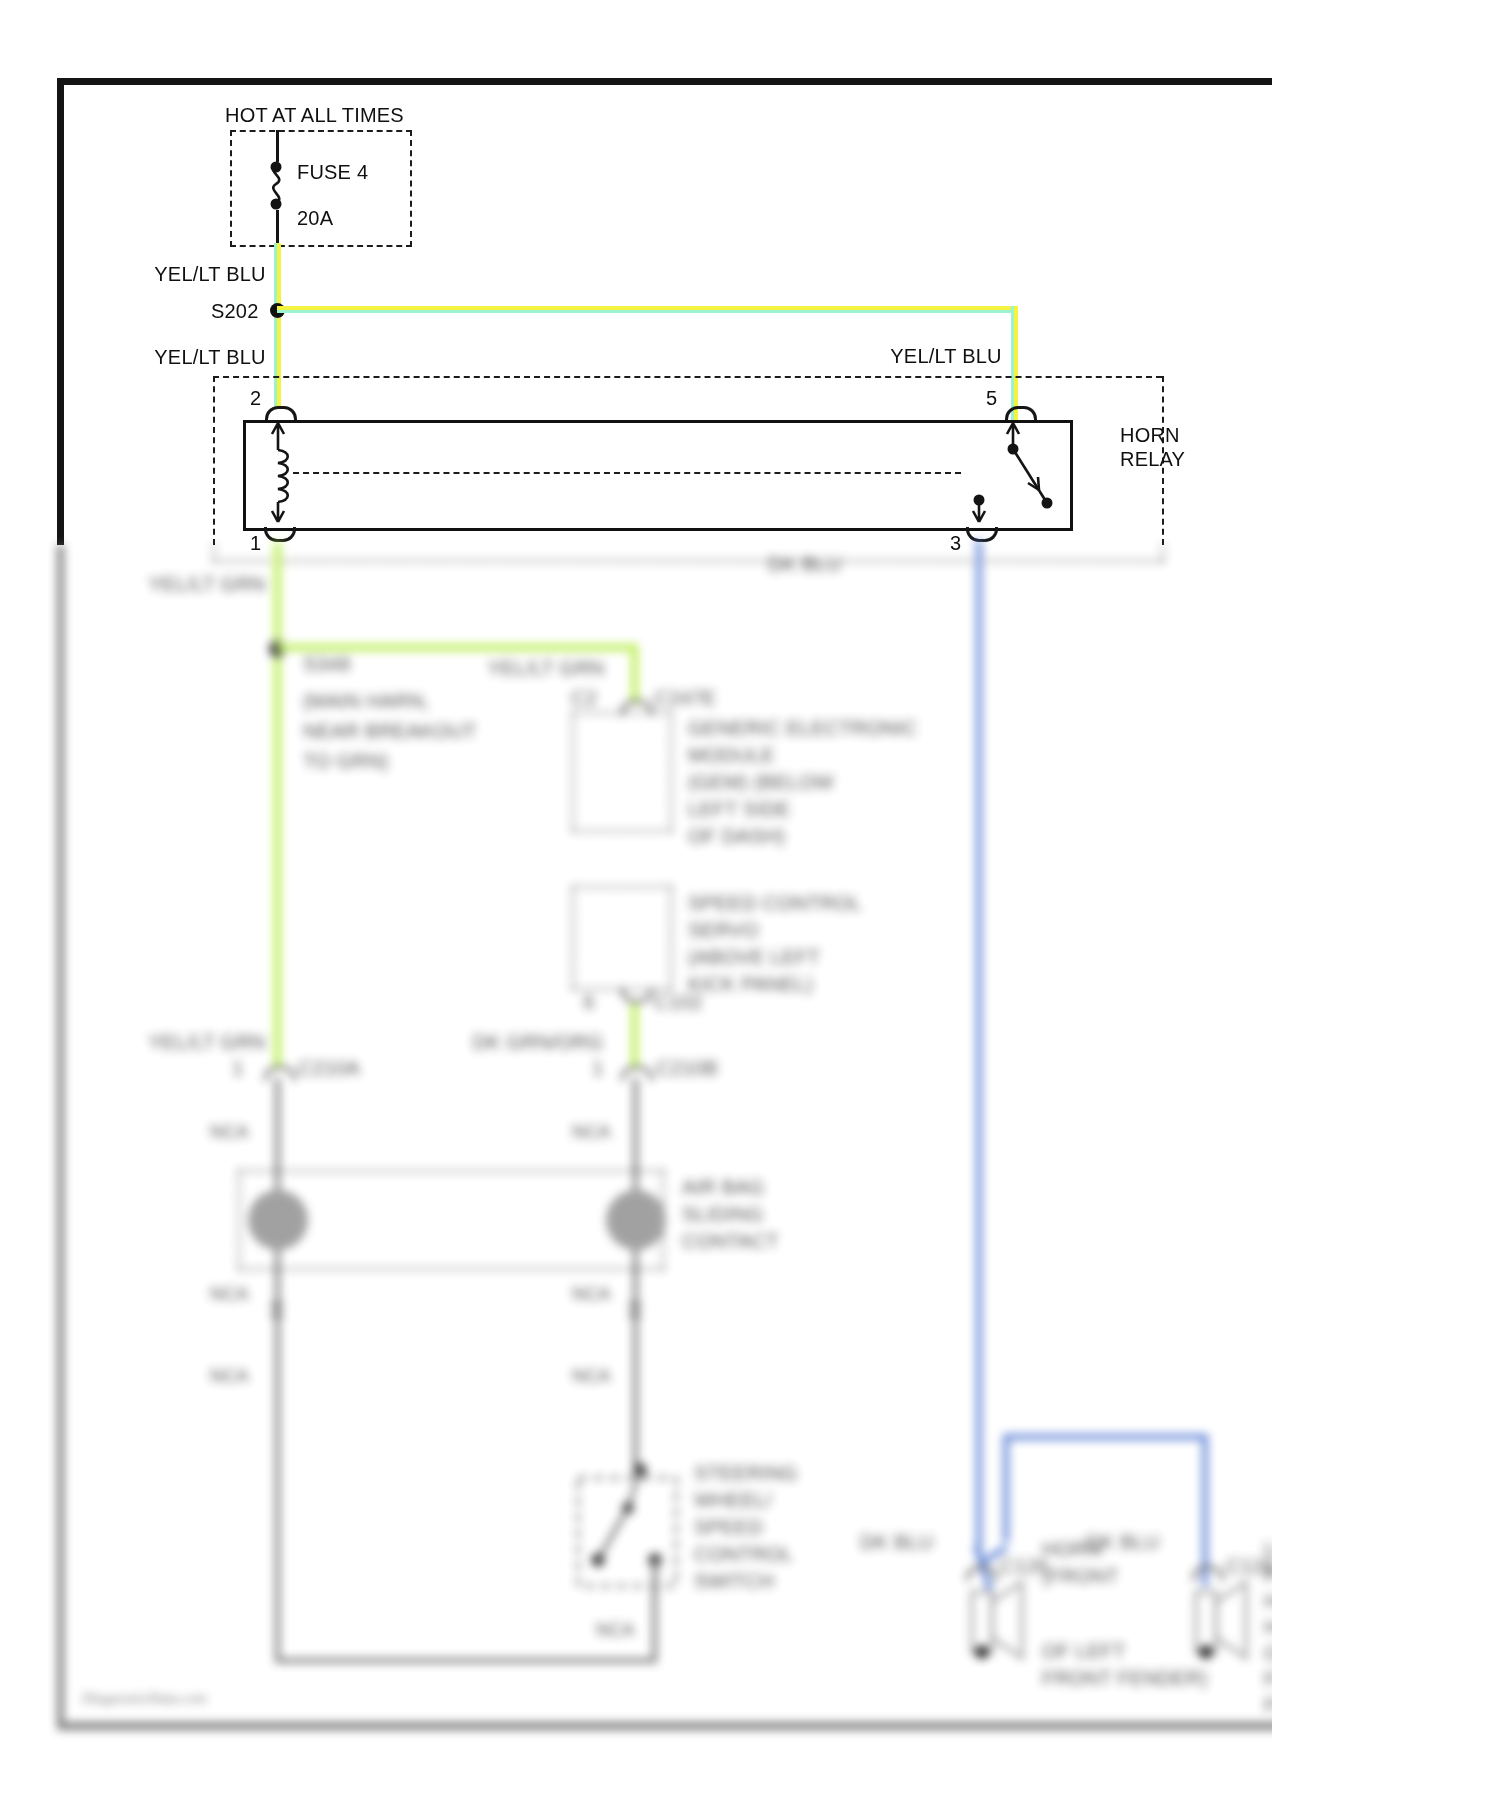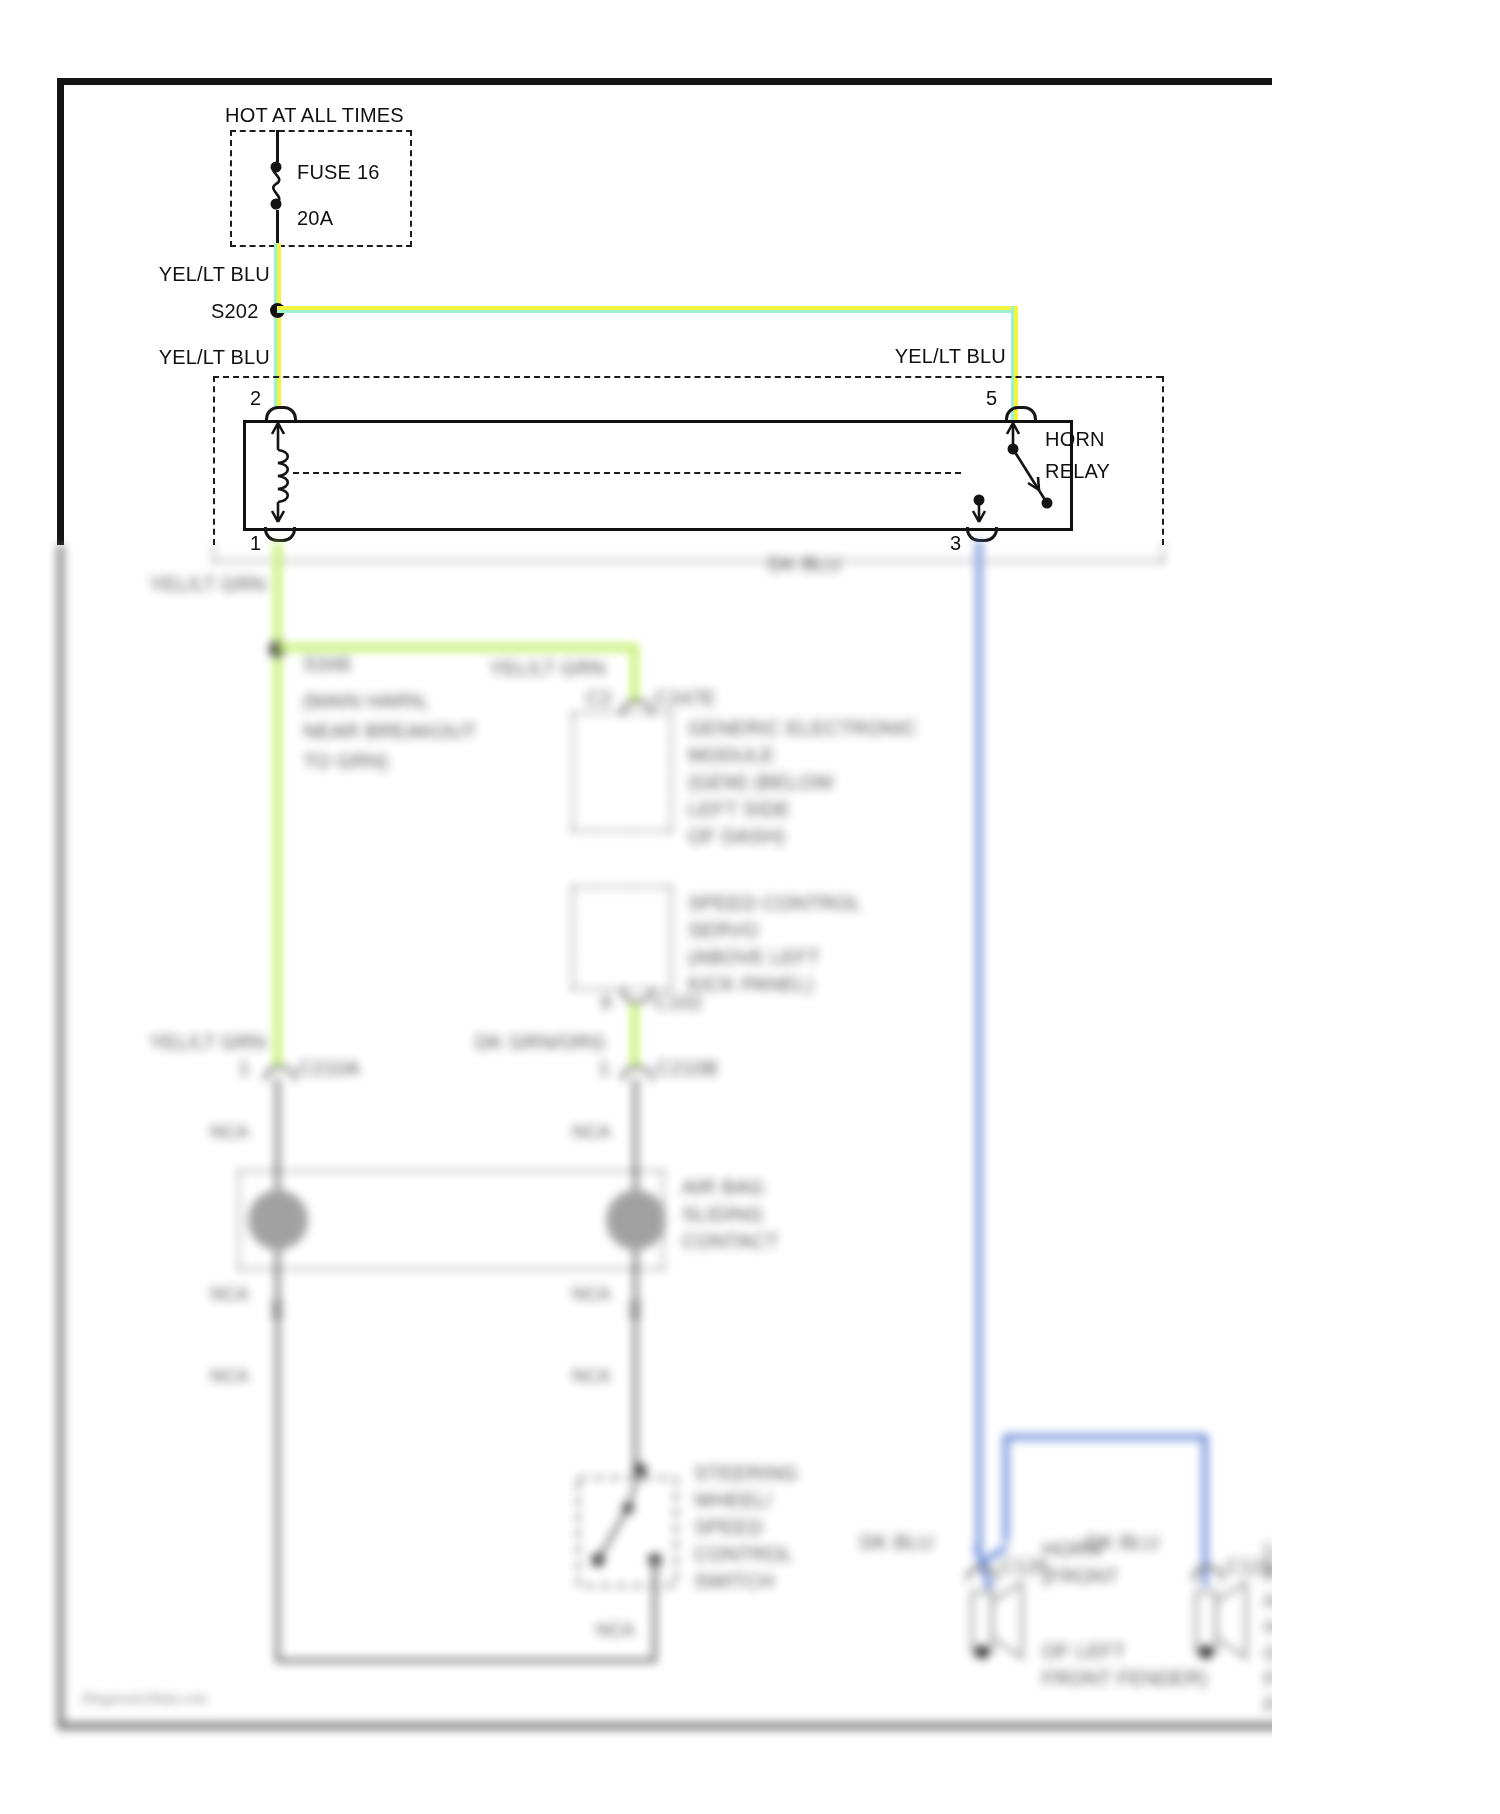--- a/index.html
+++ b/index.html
@@ -1,21 +1,21 @@
 <!DOCTYPE html>
 <html><head>
 <meta charset="utf-8">
 <style>
   html,body{margin:0;padding:0;background:#fff}
   #canvas{position:relative;width:1272px;height:1814px;background:#ffffff;overflow:hidden;
           font-family:"Liberation Sans",sans-serif}
   .z{position:absolute}
   .t{position:absolute;font-family:"Liberation Sans",sans-serif;font-size:20px;line-height:24px;
      color:#101010;white-space:pre-line;letter-spacing:.2px}
-  .tr{text-align:right}
+  .tr{text-align:center}
   .b{background:#141414}
   .dashbox{position:absolute;border:2.5px dashed #1c1c1c;background:transparent}
   .dt{position:absolute;border-top:2.5px dashed #1c1c1c}
   .dl{position:absolute;border-left:2.5px dashed #1c1c1c}
   .dot{position:absolute;border-radius:50%;background:#101010}
   .clamp{position:absolute;width:26px;height:12px;border:3px solid #161616;border-bottom:none;
          border-radius:13px 13px 0 0}
   .cup{position:absolute;width:26px;height:12px;border:3px solid #161616;border-top:none;
        border-radius:0 0 13px 13px}
   .wyv{background:linear-gradient(to right,#9df2d0 45%,#f4f440 45%)}
@@ -47,21 +47,21 @@
   <div class="t" style="left:225px;top:103px">HOT AT ALL TIMES</div>
 
   <div class="dashbox" style="left:230px;top:130px;width:178px;height:113px"></div>
   <div class="z b" style="left:276px;top:130px;width:3px;height:32px"></div>
   <svg class="z" style="left:262px;top:158px" width="32" height="56" viewBox="0 0 32 56">
     <path d="M14 9 C4 13 25 20 14 26 C4 32 25 39 14 45" fill="none" stroke="#141414" stroke-width="2.6"></path>
     <circle cx="14" cy="9" r="5.5" fill="#141414"></circle>
       <circle cx="14" cy="46" r="5.5" fill="#141414"></circle>
   </svg>
   <div class="z b" style="left:276px;top:210px;width:3px;height:33px"></div>
-  <div class="t" style="left:297px;top:160px">FUSE 16</div>
+  <div class="t" style="left:297px;top:160px">FUSE 4</div>
   <div class="t" style="left:297px;top:206px">20A</div>
 
   <div class="z wyv" style="left:274px;top:243px;width:7px;height:66px"></div>
   <div class="t tr" style="left:150px;top:262px;width:120px">YEL/LT BLU</div>
   <div class="t" style="left:211px;top:299px">S202</div>
   <div class="dot" style="left:270px;top:303px;width:15px;height:15px"></div>
 
   <div class="z wyh" style="left:277px;top:306px;width:740px;height:7px"></div>
   <div class="z wyv" style="left:1011px;top:306px;width:7px;height:114px"></div>
   <div class="t tr" style="left:150px;top:345px;width:120px">YEL/LT BLU</div>
@@ -86,21 +86,21 @@
   <div class="dt" style="left:293px;top:472px;width:668px;height:0;border-top-width:2px"></div>
   <svg class="z" style="left:955px;top:420px" width="112" height="105" viewBox="0 0 112 105">
     <path d="M58 3 L52 14 M58 3 L64 14 M58 3 V29" stroke="#141414" stroke-width="2.6" fill="none"></path>
     <circle cx="58" cy="29" r="5.5" fill="#141414"></circle>
     <path d="M58 29 L92 83" stroke="#141414" stroke-width="2.6"></path>
     <path d="M84 70 L73 63 M84 70 L83 57" stroke="#141414" stroke-width="2.6"></path>
     <circle cx="92" cy="83" r="5.5" fill="#141414"></circle>
     <circle cx="24" cy="80" r="5.5" fill="#141414"></circle>
     <path d="M24 80 V102 M24 102 L18 91 M24 102 L30 91" stroke="#141414" stroke-width="2.6" fill="none"></path>
   </svg>
-  <div class="t" style="left:1045px;top:423px;line-height:32px">HORN
+  <div class="t" style="left:1120px;top:423px;line-height:24px">HORN
 RELAY</div>
 
   <div class="t" style="left:250px;top:531px">1</div>
   <div class="t" style="left:950px;top:531px">3</div>
   <div class="cup" style="left:264px;top:527px"></div>
   <div class="cup" style="left:966px;top:527px"></div>
 
   <div id="blurzone">
 
     <div class="z" style="left:57px;top:545px;width:7px;height:1185px;background:#777"></div>

